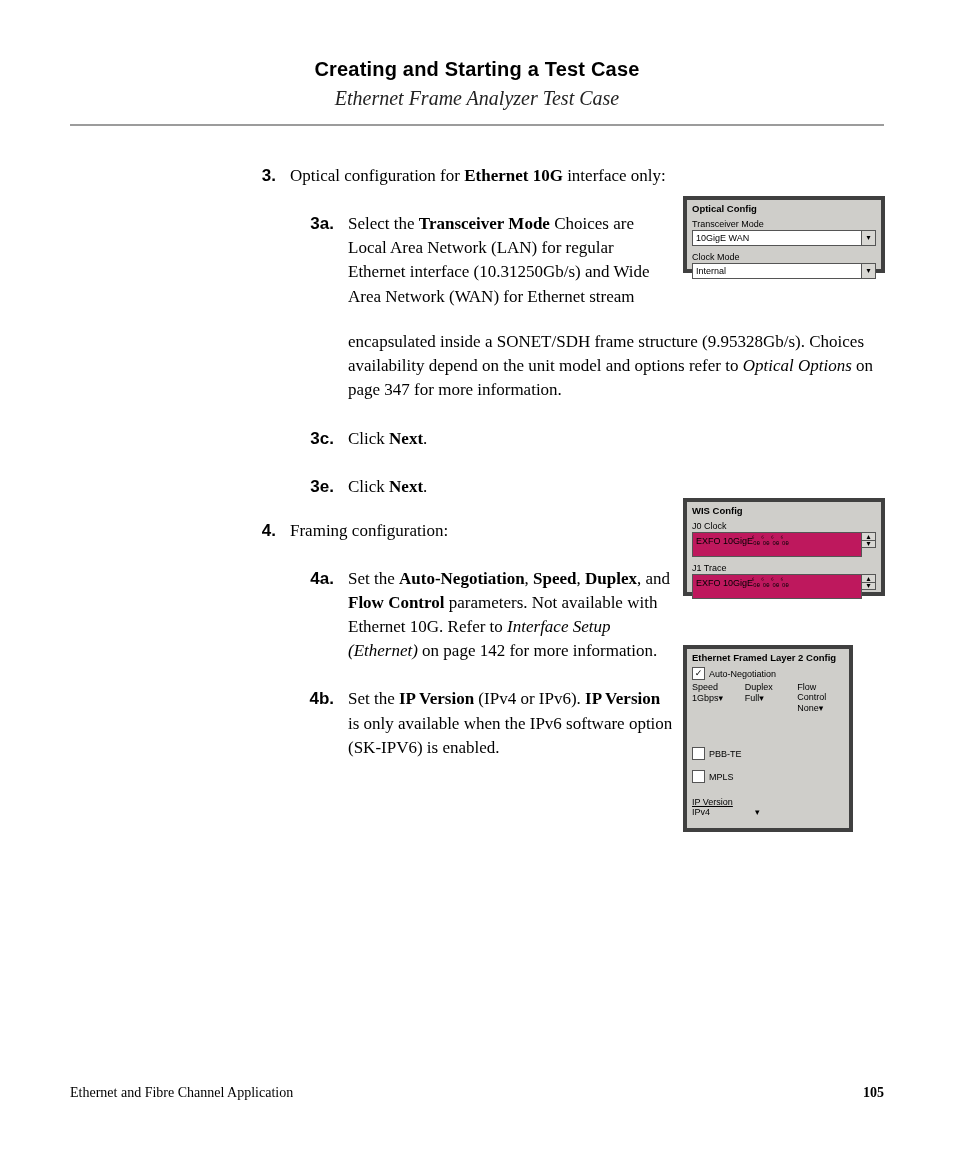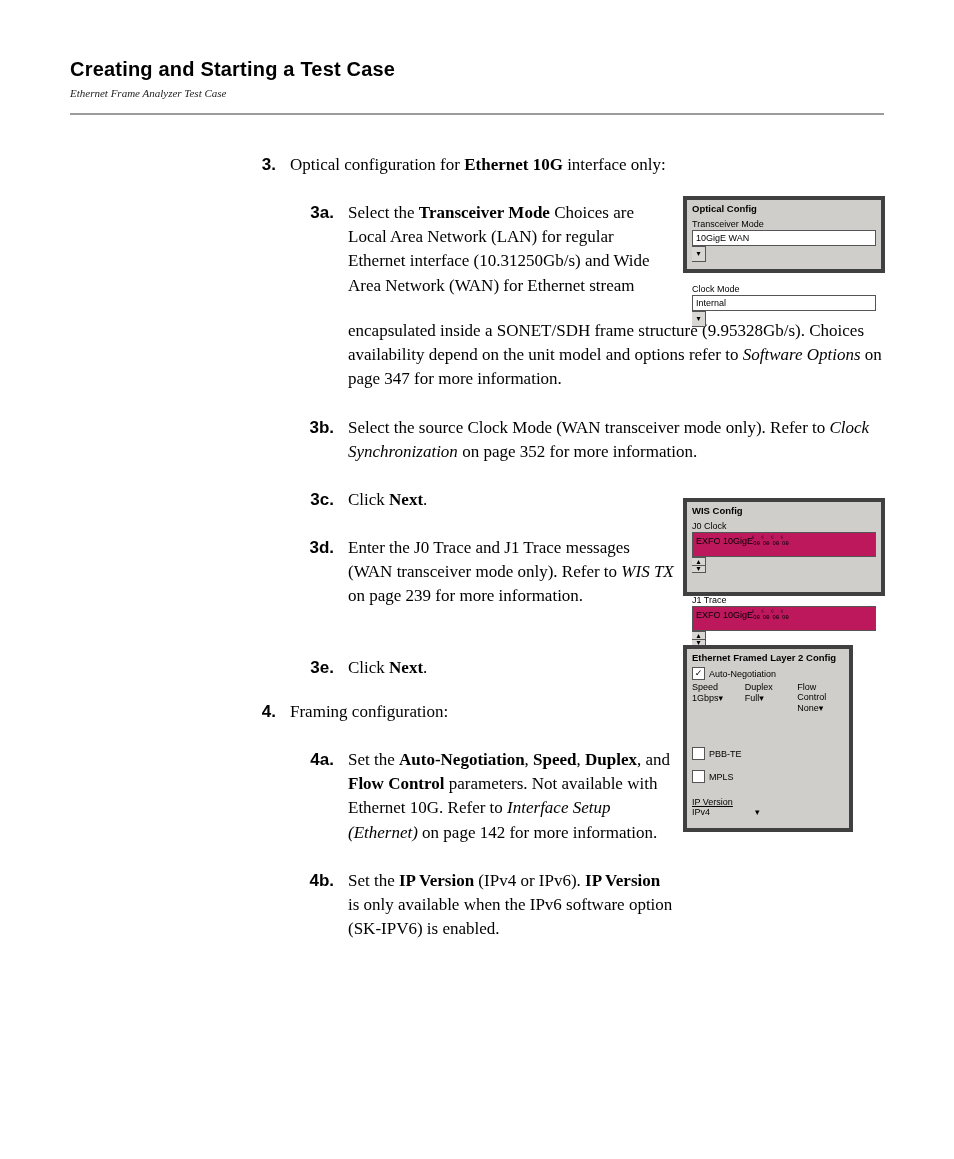--- a/index.html
+++ b/index.html
@@ -11,32 +11,32 @@
     width: 954px;
   }
   .page {
     position: relative;
     width: 954px;
     height: 1159px;
     box-sizing: border-box;
     padding: 58px 70px 0 70px;
   }
   .header {
-    text-align: left;
+    text-align: center;
     margin-bottom: 14px;
   }
   .chapter-title {
     font-family: "Segoe UI", Arial, sans-serif;
     font-weight: 800;
     font-size: 20px;
     letter-spacing: 0.2px;
   }
   .section-title {
     font-style: italic;
-    font-size: 11px;
+    font-size: 20px;
     margin-top: 6px;
     color: #222;
   }
   .hr {
     border: none;
     border-top: 2px solid #9c9c9c;
     margin: 10px 0 38px 0;
   }
   .content {
     margin-left: 170px;
@@ -82,22 +82,21 @@
   .panel .ptitle {
     font-weight: 700;
     padding: 3px 5px 2px 5px;
     font-size: 9.5px;
   }
   .panel .lbl {
     padding: 3px 5px 1px 5px;
   }
   .panel .field {
     display: flex;
-    margin: 0 5px 19px 5px;
-    flex-direction: column;
+    margin: 0 5px 3px 5px;
   }
   .panel .field .tbox {
     flex: 1 1 auto;
     background: #fff;
     border: 1px solid #555;
     height: 14px;
     line-height: 14px;
     padding: 0 3px;
     font-size: 9px;
     overflow: hidden;
@@ -198,44 +197,32 @@
         <span>Optical configuration for </span><span class="bold">Ethernet 10G</span><span> interface only:</span>
 
         <div class="sub" style="margin-top:12px">
 
           <div class="li">
             <div class="mk"><span class="num">3a.</span></div>
             <div class="body">
               <div style="padding-right:210px; min-height:118px;">
                 <span>Select the </span><span class="bold">Transceiver Mode</span><span> Choices are Local Area Network (LAN) for regular Ethernet interface (10.31250Gb/s) and Wide Area Network (WAN) for Ethernet stream</span>
               </div>
-              <span>encapsulated inside a SONET/SDH frame structure (9.95328Gb/s). Choices availability depend on the unit model and options refer to </span><span class="ital">Software Options</span><span> on page 347 for more information.</span>
-            </div>
-          </div>
-
-          <div class="li">
-            <div class="mk"><span class="num">3b.</span></div>
-            <div class="body">
-              <span>Select the source Clock Mode (WAN transceiver mode only). Refer to </span><span class="ital">Clock Synchronization</span><span> on page 352 for more information.</span>
-            </div>
-          </div>
+              <span>encapsulated inside a SONET/SDH frame structure (9.95328Gb/s). Choices availability depend on the unit model and options refer to </span><span class="ital">Optical Options</span><span> on page 347 for more information.</span>
+            </div>
+          </div>
+
 
           <div class="li">
             <div class="mk"><span class="num">3c.</span></div>
             <div class="body">
               <span>Click </span><span class="bold">Next</span><span>.</span>
             </div>
           </div>
 
-          <div class="li">
-            <div class="mk"><span class="num">3d.</span></div>
-            <div class="body" style="padding-right:210px; min-height:96px;">
-              <span>Enter the J0 Trace and J1 Trace messages (WAN transceiver mode only). Refer to </span><span class="ital">WIS TX</span><span> on page 239 for more information.</span>
-            </div>
-          </div>
 
           <div class="li">
             <div class="mk"><span class="num">3e.</span></div>
             <div class="body">
               <span>Click </span><span class="bold">Next</span><span>.</span>
             </div>
           </div>
 
         </div>
       </div>
@@ -348,14 +335,18 @@
 
     <div class="ipv">
       <div class="lbl2" style="text-decoration: underline;">IP Version</div>
       <div class="dd">
         <div class="tbox">IPv4</div>
         <div class="ddbtn">▾</div>
       </div>
     </div>
   </div>
 
+  <div class="footer">
+    <span>Ethernet and Fibre Channel Application</span>
+    <span class="pno">105</span>
+  </div>
 
 </div>
 
 </body></html>

